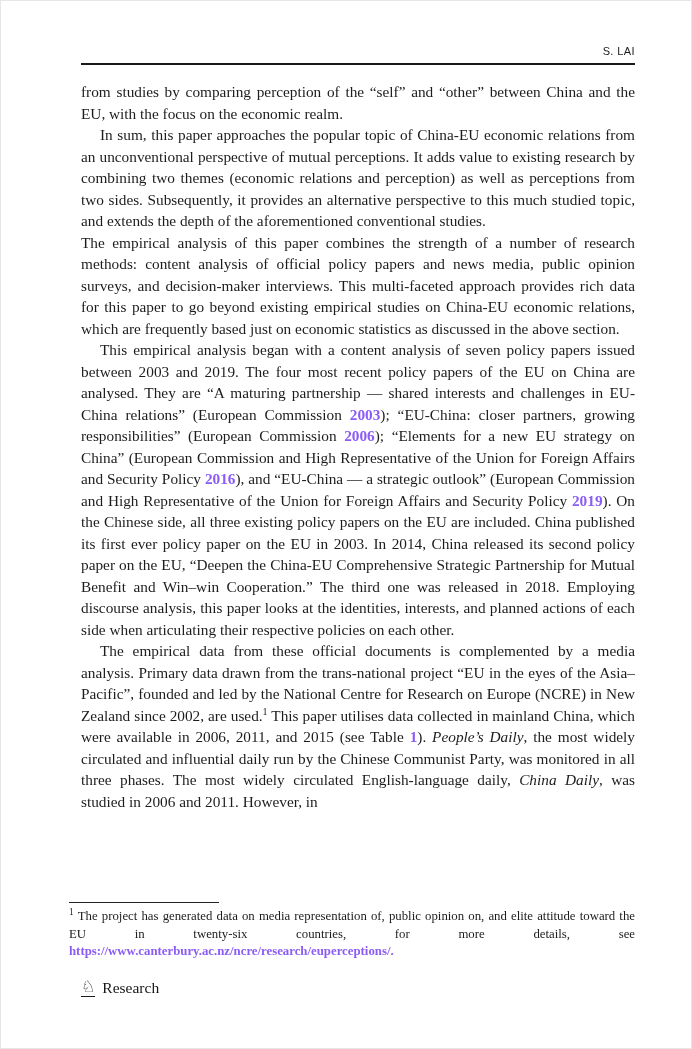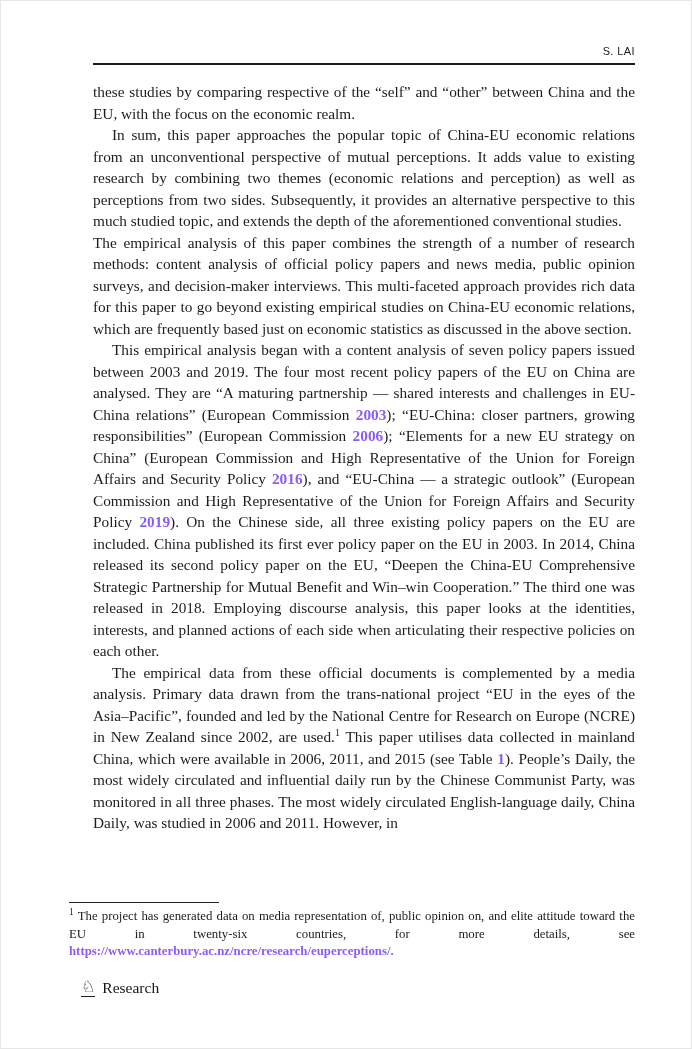--- a/index.html
+++ b/index.html
@@ -10,21 +10,20 @@
   .page {
     position: relative;
     width: 692px;
     height: 1049px;
     box-sizing: border-box;
     background: #ffffff;
     overflow: hidden;
     font-family: "Liberation Serif", serif;
     color: #1c1c1c;
     border: 1px solid #e6e6e6;
-    padding-left: 12px;
   }
   .content {
     margin: 0 56px 0 80px;
   }
   .running-head {
     display: block;
     text-align: right;
     font-family: "Liberation Sans", sans-serif;
     font-size: 11px;
     color: #222222;
@@ -53,20 +52,21 @@
     font-weight: 700;
     font-size: 17.5px;
     color: #111111;
     margin: 40px 0 23px 0;
   }
   .seg-link {
     color: #8b5cf6;
     font-weight: bold;
   }
   .seg-italic {
+    font-style: italic;
   }
   .seg-sup {
     vertical-align: super;
     font-size: 10px;
     line-height: 0;
   }
   .footnote {
     position: absolute;
     left: 68px;
     right: 56px;
@@ -112,21 +112,21 @@
 </style>
 </head>
 <body>
 
 <div class="page">
   <div class="content">
     <span class="running-head">S. LAI</span>
     <hr class="header-rule">
 
     <div class="body-text">
-      <p class="para">these studies by comparing respective of the “self” and “other” between China and the EU, with the focus on the economic realm.</p>
+      <p class="para">from studies by comparing perception of the “self” and “other” between China and the EU, with the focus on the economic realm.</p>
       <p class="para indent">In sum, this paper approaches the popular topic of China-EU economic relations from an unconventional perspective of mutual perceptions. It adds value to existing research by combining two themes (economic relations and perception) as well as perceptions from two sides. Subsequently, it provides an alternative perspective to this much studied topic, and extends the depth of the aforementioned conventional studies.</p>
 
 
       <p class="para">The empirical analysis of this paper combines the strength of a number of research methods: content analysis of official policy papers and news media, public opinion surveys, and decision-maker interviews. This multi-faceted approach provides rich data for this paper to go beyond existing empirical studies on China-EU economic relations, which are frequently based just on economic statistics as discussed in the above section.</p>
       <p class="para indent">This empirical analysis began with a content analysis of seven policy papers issued between 2003 and 2019. The four most recent policy papers of the EU on China are analysed. They are “A maturing partnership — shared interests and challenges in EU-China relations” (European Commission <span class="seg-link">2003</span>); “EU-China: closer partners, growing responsibilities” (European Commission <span class="seg-link">2006</span>); “Elements for a new EU strategy on China” (European Commission and High Representative of the Union for Foreign Affairs and Security Policy <span class="seg-link">2016</span>), and “EU-China — a strategic outlook” (European Commission and High Representative of the Union for Foreign Affairs and Security Policy <span class="seg-link">2019</span>). On the Chinese side, all three existing policy papers on the EU are included. China published its first ever policy paper on the EU in 2003. In 2014, China released its second policy paper on the EU, “Deepen the China-EU Comprehensive Strategic Partnership for Mutual Benefit and Win–win Cooperation.” The third one was released in 2018. Employing discourse analysis, this paper looks at the identities, interests, and planned actions of each side when articulating their respective policies on each other.</p>
       <p class="para indent">The empirical data from these official documents is complemented by a media analysis. Primary data drawn from the trans-national project “EU in the eyes of the Asia–Pacific”, founded and led by the National Centre for Research on Europe (NCRE) in New Zealand since 2002, are used.<span class="seg-sup">1</span> This paper utilises data collected in mainland China, which were available in 2006, 2011, and 2015 (see Table <span class="seg-link">1</span>). <span class="seg-italic">People’s Daily</span>, the most widely circulated and influential daily run by the Chinese Communist Party, was monitored in all three phases. The most widely circulated English-language daily, <span class="seg-italic">China Daily</span>, was studied in 2006 and 2011. However, in</p>
     </div>
   </div>
 
   <div class="footnote">

